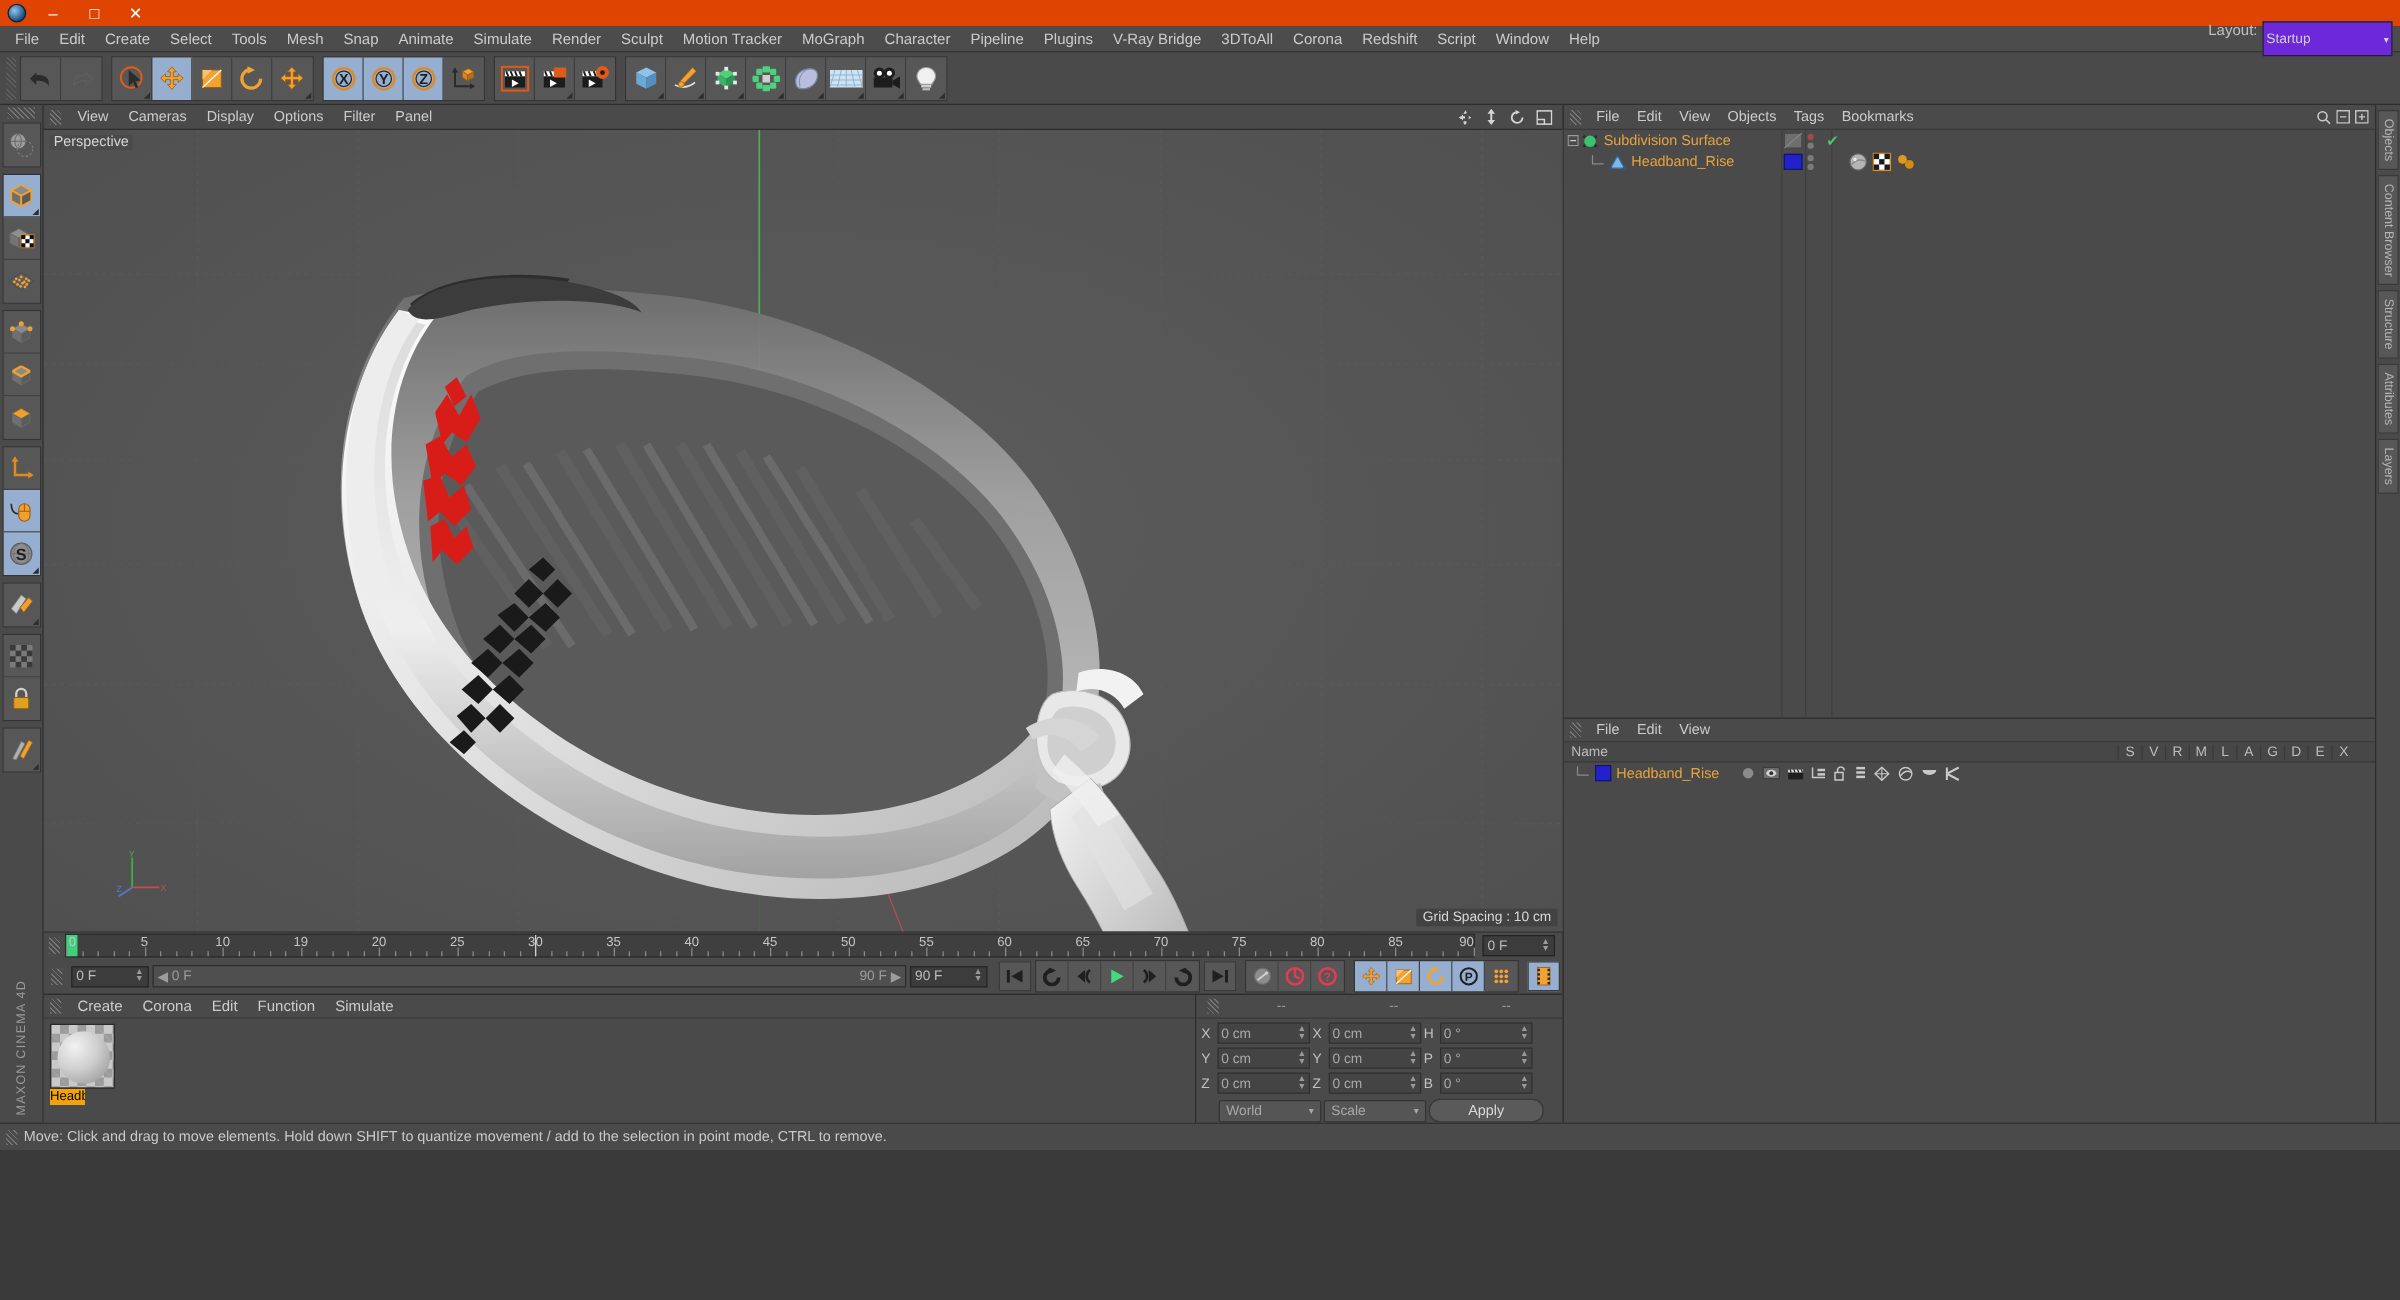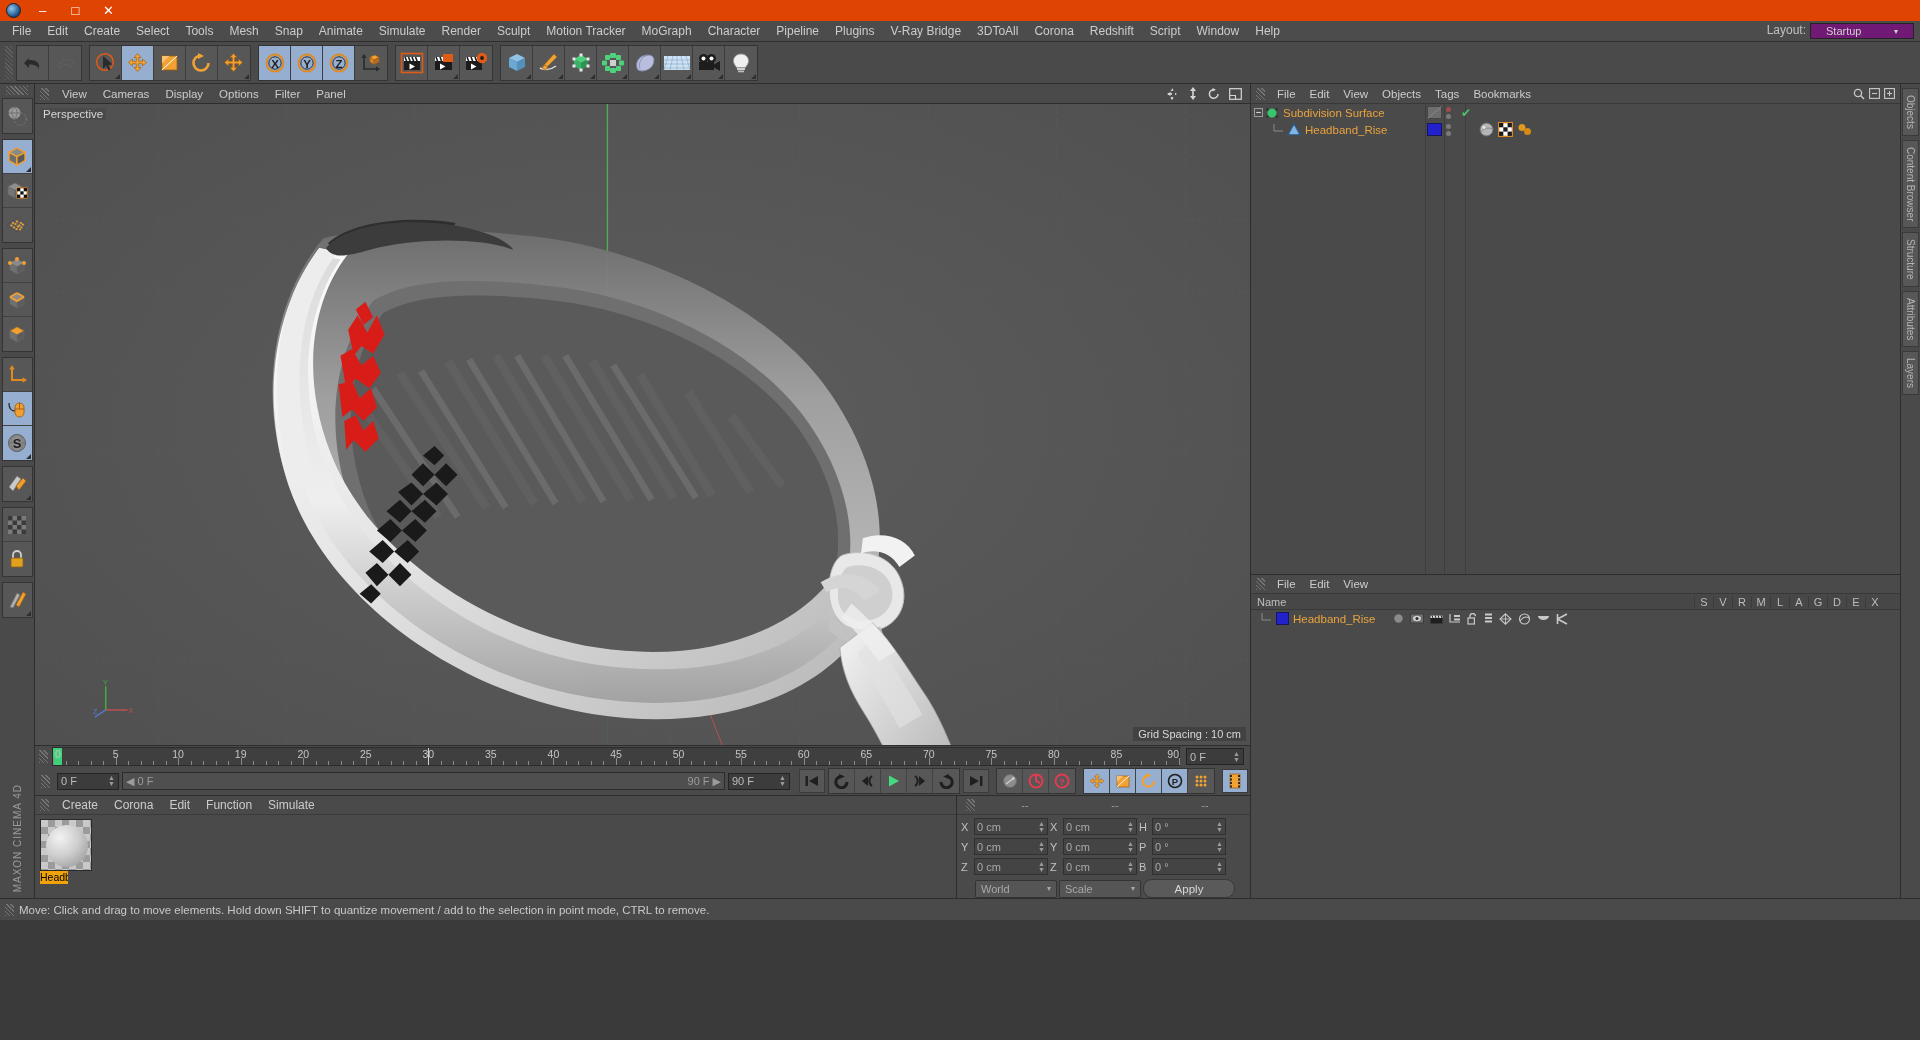--- a/index.html
+++ b/index.html
@@ -12,21 +12,21 @@
   .tb-title{color:#fff;font-size:12.5px;flex:1;white-space:nowrap;}
   .tb-btns{display:flex;height:21px;}
   .tb-btn{width:33px;height:21px;display:flex;align-items:center;justify-content:center;color:#fff;font-size:13px;line-height:1;}
 
   
   .menubar{height:21px;background:#4c4c4c;display:flex;align-items:center;border-bottom:1px solid #2f2f2f;padding-left:4px;}
   .menu-item{padding:0 8px;font-size:12px;color:#cccccc;line-height:21px;white-space:nowrap;}
   .menu-spacer{flex:1;}
   .layout-wrap{display:flex;align-items:flex-start;padding-right:6px;gap:4px;}
   .layout-label{font-size:12px;color:#c0c0c0;}
-  .layout-select{width:104px;height:16px;background:#701a75;border:1px solid #232323;display:flex;align-items:center;padding:0 15px;font-size:11px;color:#cfcfcf;justify-content:space-between;}
+  .layout-select{width:104px;height:28px;background:#6d28d9;border:1px solid #232323;display:flex;align-items:center;padding:0 2px;font-size:11px;color:#cfcfcf;justify-content:space-between;}
   .layout-select .cv{font-size:8px;}
 
   
   .toolbar{height:42px;background:#4a4a4a;display:flex;align-items:center;border-bottom:1px solid #2d2d2d;padding-left:2px;}
   .tgrip{width:8px;height:34px;background-image:repeating-linear-gradient(45deg,#6d6d6d 0 1px,transparent 1px 3px);opacity:.6;margin:0 3px;}
   .tgroup{display:flex;border:1px solid #343434;background:#555;margin-right:7px;height:36px;align-items:center;}
   .tbtn{width:32px;height:34px;display:flex;align-items:center;justify-content:center;border-right:1px solid #3d3d3d;position:relative;background:#575757;}
   .tbtn:last-child{border-right:none;}
   .tbtn.active{background:#96aed0;}
   .tbtn.corner:after{content:"";position:absolute;right:1px;bottom:1px;border-left:5px solid transparent;border-bottom:5px solid #2e2e2e;}

